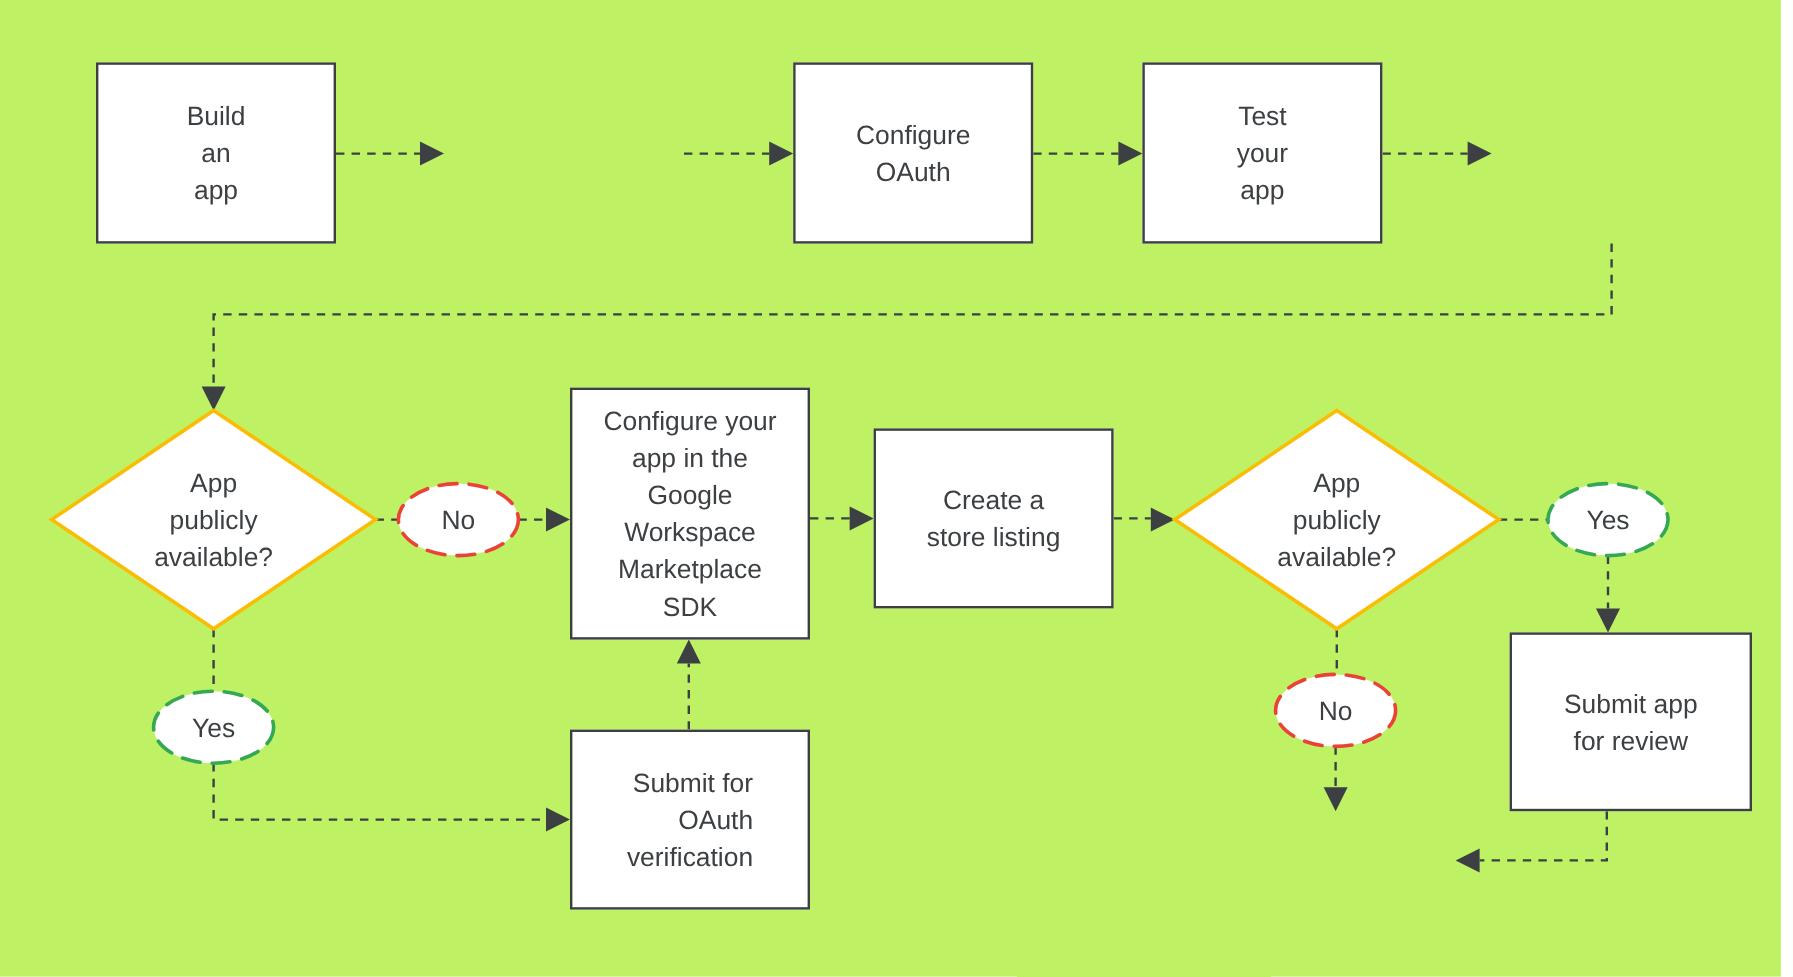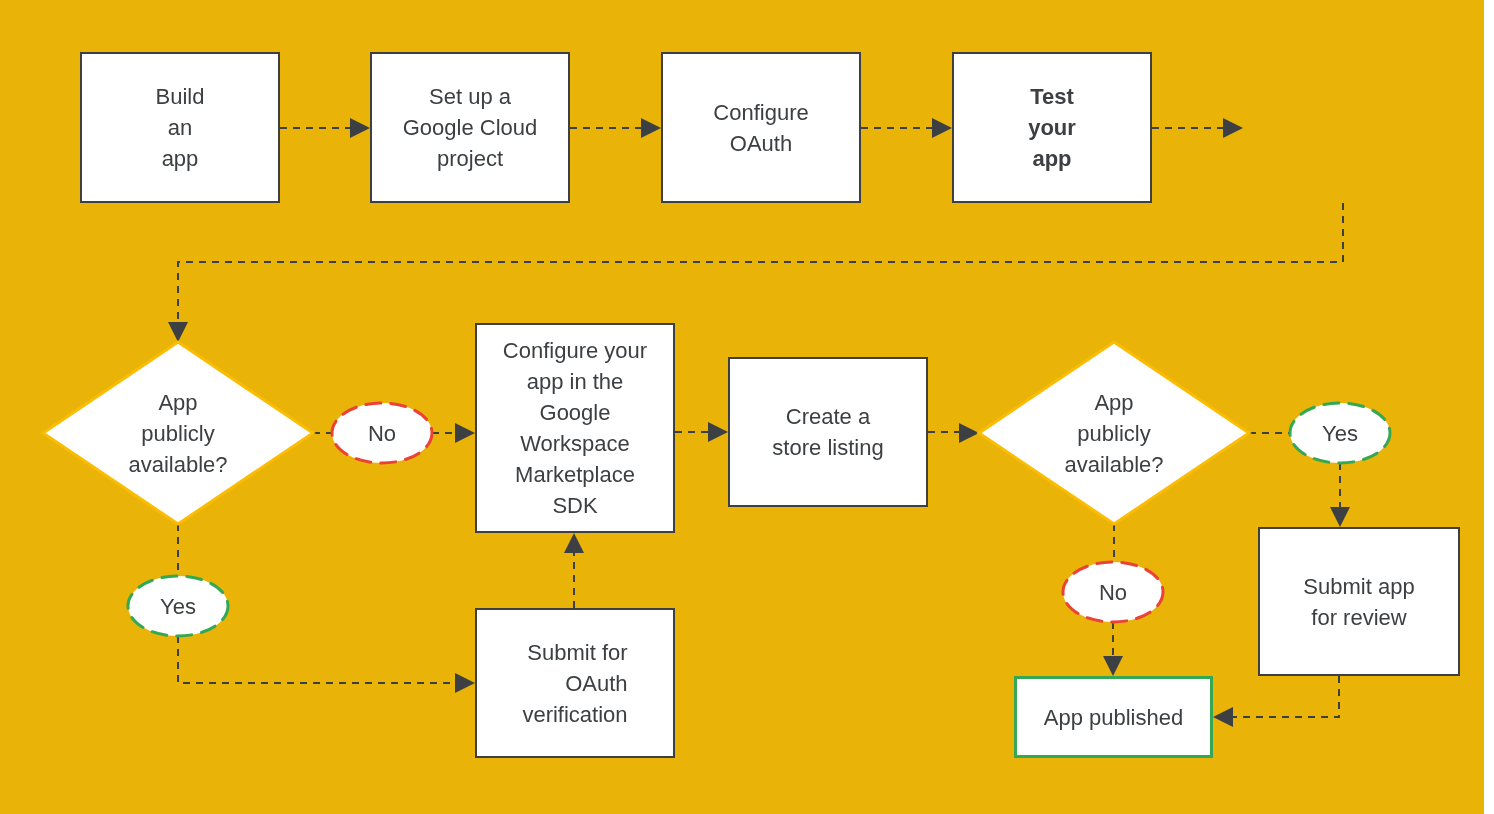--- a/index.html
+++ b/index.html
@@ -1,20 +1,20 @@
 <!DOCTYPE html>
 <html><head>
 <meta charset="utf-8">
 <style>
   html, body { margin: 0; padding: 0; background: #ffffff; }
   .canvas {
     position: relative;
     width: 1484px;
     height: 814px;
-    background: #eab308;
+    background: #bef264;
     font-family: "Liberation Sans", sans-serif;
     overflow: hidden;
   }
   .canvas svg { position: absolute; left: 0; top: 0; }
 
   
   .edge { fill: none; stroke: #3c4043; stroke-width: 2; stroke-dasharray: 7 6; }
   .head { fill: #3c4043; stroke: none; }
 
   
@@ -128,44 +128,40 @@
 
     <ellipse class="pill no" cx="382" cy="433" rx="50" ry="30"></ellipse>
     <ellipse class="pill yes" cx="178" cy="606" rx="50" ry="30"></ellipse>
     <ellipse class="pill yes" cx="1340" cy="433" rx="50" ry="30"></ellipse>
     <ellipse class="pill no" cx="1113" cy="592" rx="50" ry="30"></ellipse>
   </svg>
 
   <div class="node rect-node" style="left:80px;  top:52px; width:200px; height:151px;">Build
 an
 app</div>
-  <div class="node rect-node" style="left:370px; top:52px; width:200px; height:151px;">Set up a
-Google Cloud
-project</div>
   <div class="node rect-node" style="left:661px; top:52px; width:200px; height:151px;">Configure
 OAuth</div>
-  <div class="node rect-node" style="left:952px; top:52px; width:200px; height:151px;font-weight:bold;">Test
+  <div class="node rect-node" style="left:952px; top:52px; width:200px; height:151px;">Test
 your
 app</div>
 
   <div class="node rect-node" style="left:475px; top:323px; width:200px; height:210px;">Configure your
 app in the
 Google
 Workspace
 Marketplace
 SDK</div>
   <div class="node rect-node" style="left:728px; top:357px; width:200px; height:150px;">Create a
 store listing</div>
 
   <div class="node rect-node" style="left:475px; top:608px; width:200px; height:150px;text-align:right;">Submit for
 OAuth
 verification</div>
   <div class="node rect-node" style="left:1238px; top:527px; width:202px; height:149px;margin-left:20px;">Submit app
 for review</div>
-  <div class="node rect-node published" style="left:1014px; top:676px; width:199px; height:82px;">App published</div>
 
   <div class="node shape-label" style="left:58px; top:385px; width:240px; height:96px;">App
 publicly
 available?</div>
   <div class="node shape-label" style="left:994px; top:385px; width:240px; height:96px;">App
 publicly
 available?</div>
 
   <div class="node shape-label" style="left:332px; top:413px; width:100px; height:40px;">No</div>
   <div class="node shape-label" style="left:128px; top:586px; width:100px; height:40px;">Yes</div>

